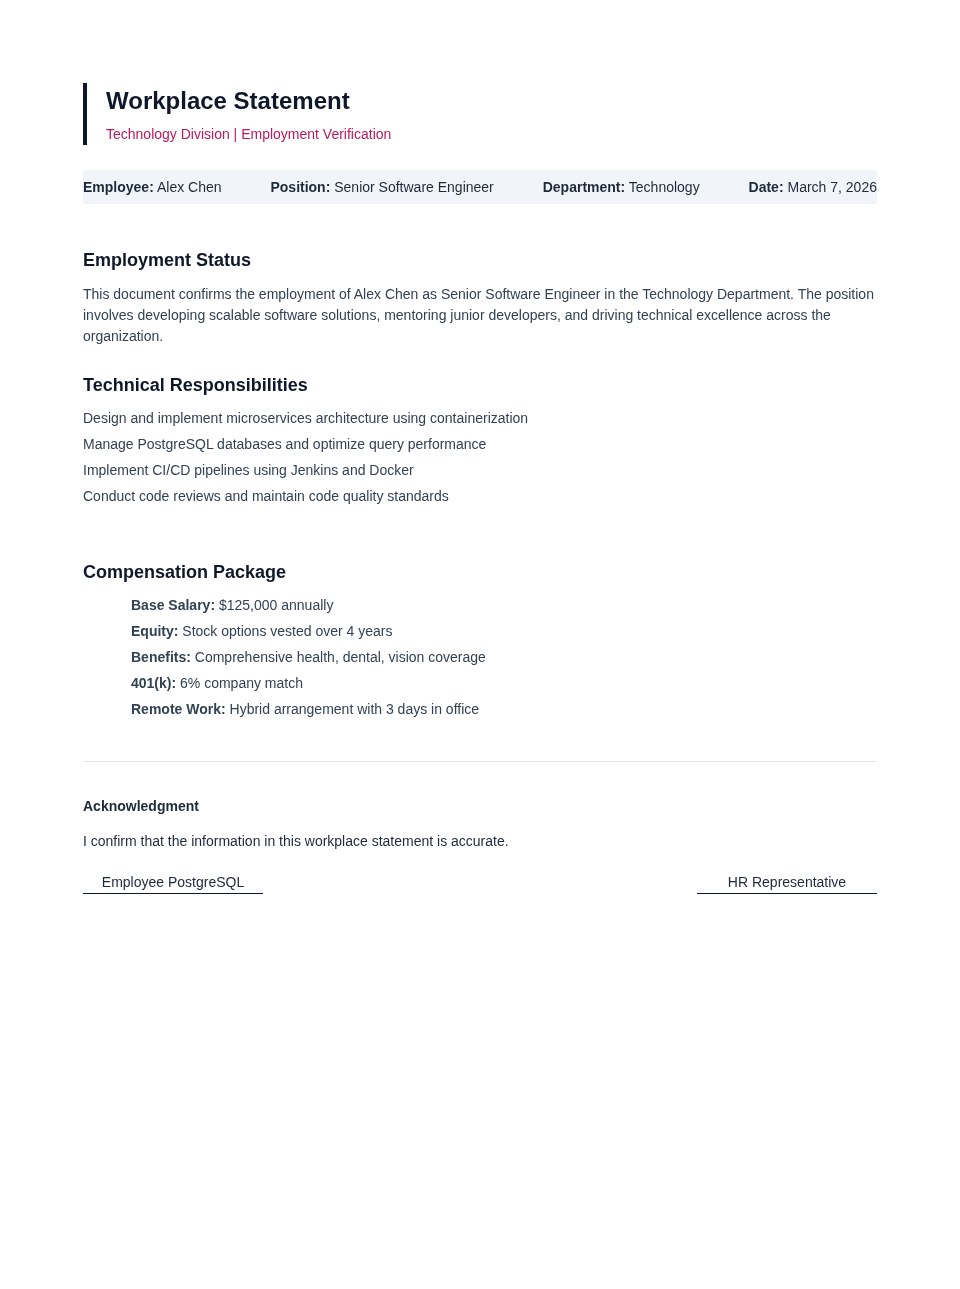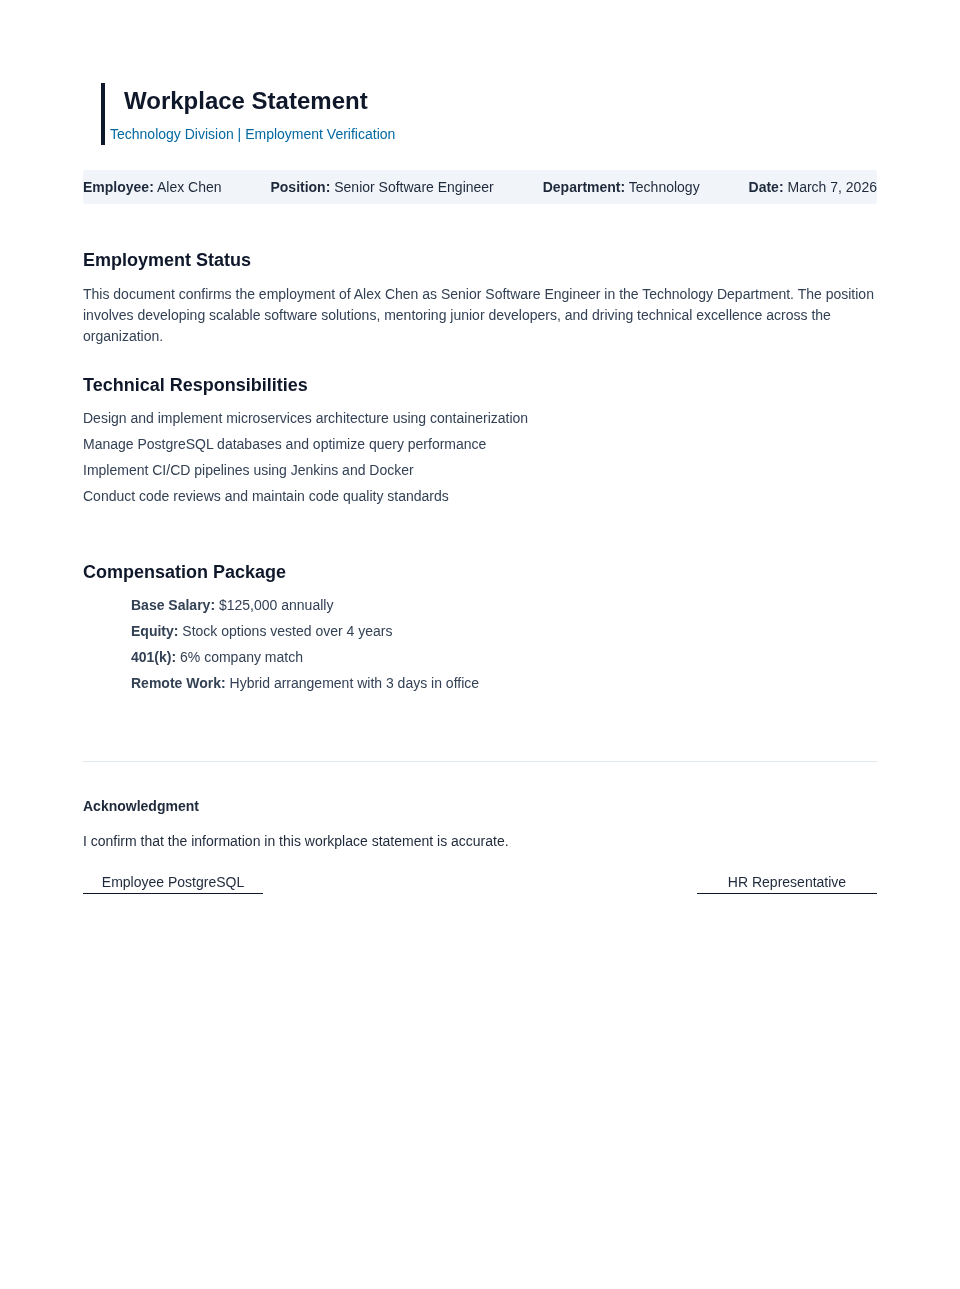--- a/index.html
+++ b/index.html
@@ -3,29 +3,29 @@
 <meta charset="utf-8">
 <style>
   html, body { margin: 0; padding: 0; background: #ffffff; }
   body {
     width: 960px; height: 1289px; position: relative;
     font-family: "Liberation Sans", sans-serif; color: #1e293b;
   }
   .page { position: absolute; left: 83px; top: 0; width: 794px; }
   .header {
     position: absolute; top: 83px; left: 0; height: 62px;
-    border-left: 4px solid #0f172a; padding-left: 14px; margin-left: 18px;
+    border-left: 4px solid #0f172a; padding-left: 14px;
   }
   .title {
     position: absolute; top: 4px; left: 19px; white-space: nowrap;
     font-size: 24px; font-weight: bold; color: #0f172a; margin: 0;
   }
   .subtitle {
-    position: absolute; top: 43px; left: 5px; white-space: nowrap;
-    font-size: 14px; color: #0369a1;
+    position: absolute; top: 43px; left: 19px; white-space: nowrap;
+    font-size: 14px; color: #be185d;
   }
   .infobar {
     position: absolute; top: 170px; left: 0; width: 794px; height: 34px;
     background: #f1f5f9; border-radius: 3px;
     display: flex; justify-content: space-between; align-items: center;
     font-size: 14px; color: #1e293b;
   }
   .infobar .item { white-space: nowrap; }
   .infobar b { font-weight: bold; color: #1e293b; }
   .section { position: absolute; left: 0; width: 794px; }
@@ -88,20 +88,21 @@
       <li>Implement CI/CD pipelines using Jenkins and Docker</li>
       <li>Conduct code reviews and maintain code quality standards</li>
     </ul>
   </div>
 
   <div class="section" style="top:561px;">
     <h2>Compensation Package</h2>
     <ul class="list" style="margin-top:9px;">
       <li><b>Base Salary:</b> <span>$125,000 annually</span></li>
       <li><b>Equity:</b> <span>Stock options vested over 4 years</span></li>
+      <li><b>Benefits:</b> <span>Comprehensive health, dental, vision coverage</span></li>
       <li><b>401(k):</b> <span>6% company match</span></li>
       <li><b>Remote Work:</b> <span>Hybrid arrangement with 3 days in office</span></li>
     </ul>
   </div>
 
   <div class="divider"></div>
 
   <div class="ack-title">Acknowledgment</div>
   <div class="ack-text">I confirm that the information in this workplace statement is accurate.</div>
 

